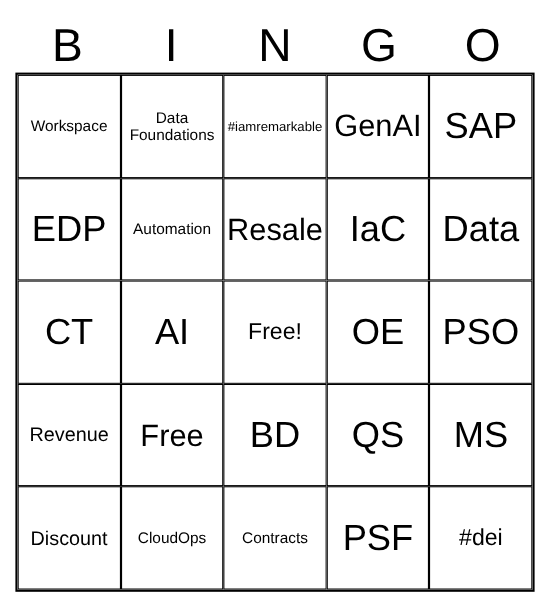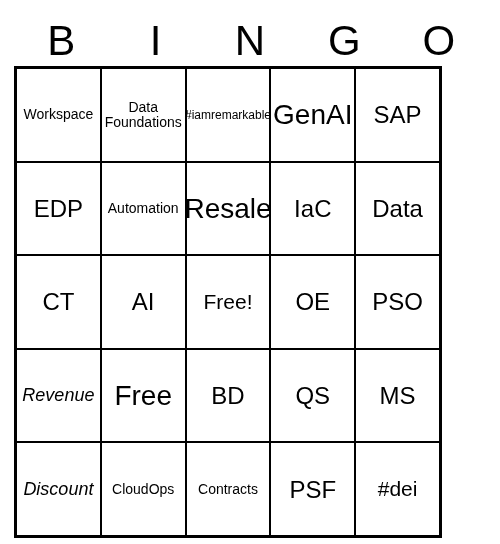--- a/index.html
+++ b/index.html
@@ -20,44 +20,44 @@
       text-align: center;
       font-size: 42px;
       font-weight: 400;
       color: #000;
       line-height: 1;
     }
     .grid {
       display: grid;
       grid-template-columns: repeat(5, 1fr);
       grid-template-rows: repeat(5, 1fr);
-      width: 428px;
+      width: 472px;
       height: 472px;
       border: 2px solid #000;
       box-sizing: border-box;
     }
     .cell {
       border: 1px solid #000;
       display: flex;
       align-items: center;
       justify-content: center;
       text-align: center;
       color: #000;
       background: #fff;
       padding: 2px;
       box-sizing: border-box;
       line-height: 1.05;
       overflow: hidden;
     }
     .fs-xs { font-size: 12px; }
     .fs-sm { font-size: 14px; }
-    .fs-md { font-size: 18px; font-style: italic; }
+    .fs-md { font-size: 18px; }
     .fs-lg { font-size: 28px; }
     .fs-xl { font-size: 21px; }
-    .fs-xxl { font-size: 24px; }
+    .fs-xxl { font-size: 33px; }
   </style>
 </head>
 <body>
 
 <div class="header-row">
   <div class="header-cell">B</div>
   <div class="header-cell">I</div>
   <div class="header-cell">N</div>
   <div class="header-cell">G</div>
   <div class="header-cell">O</div>

